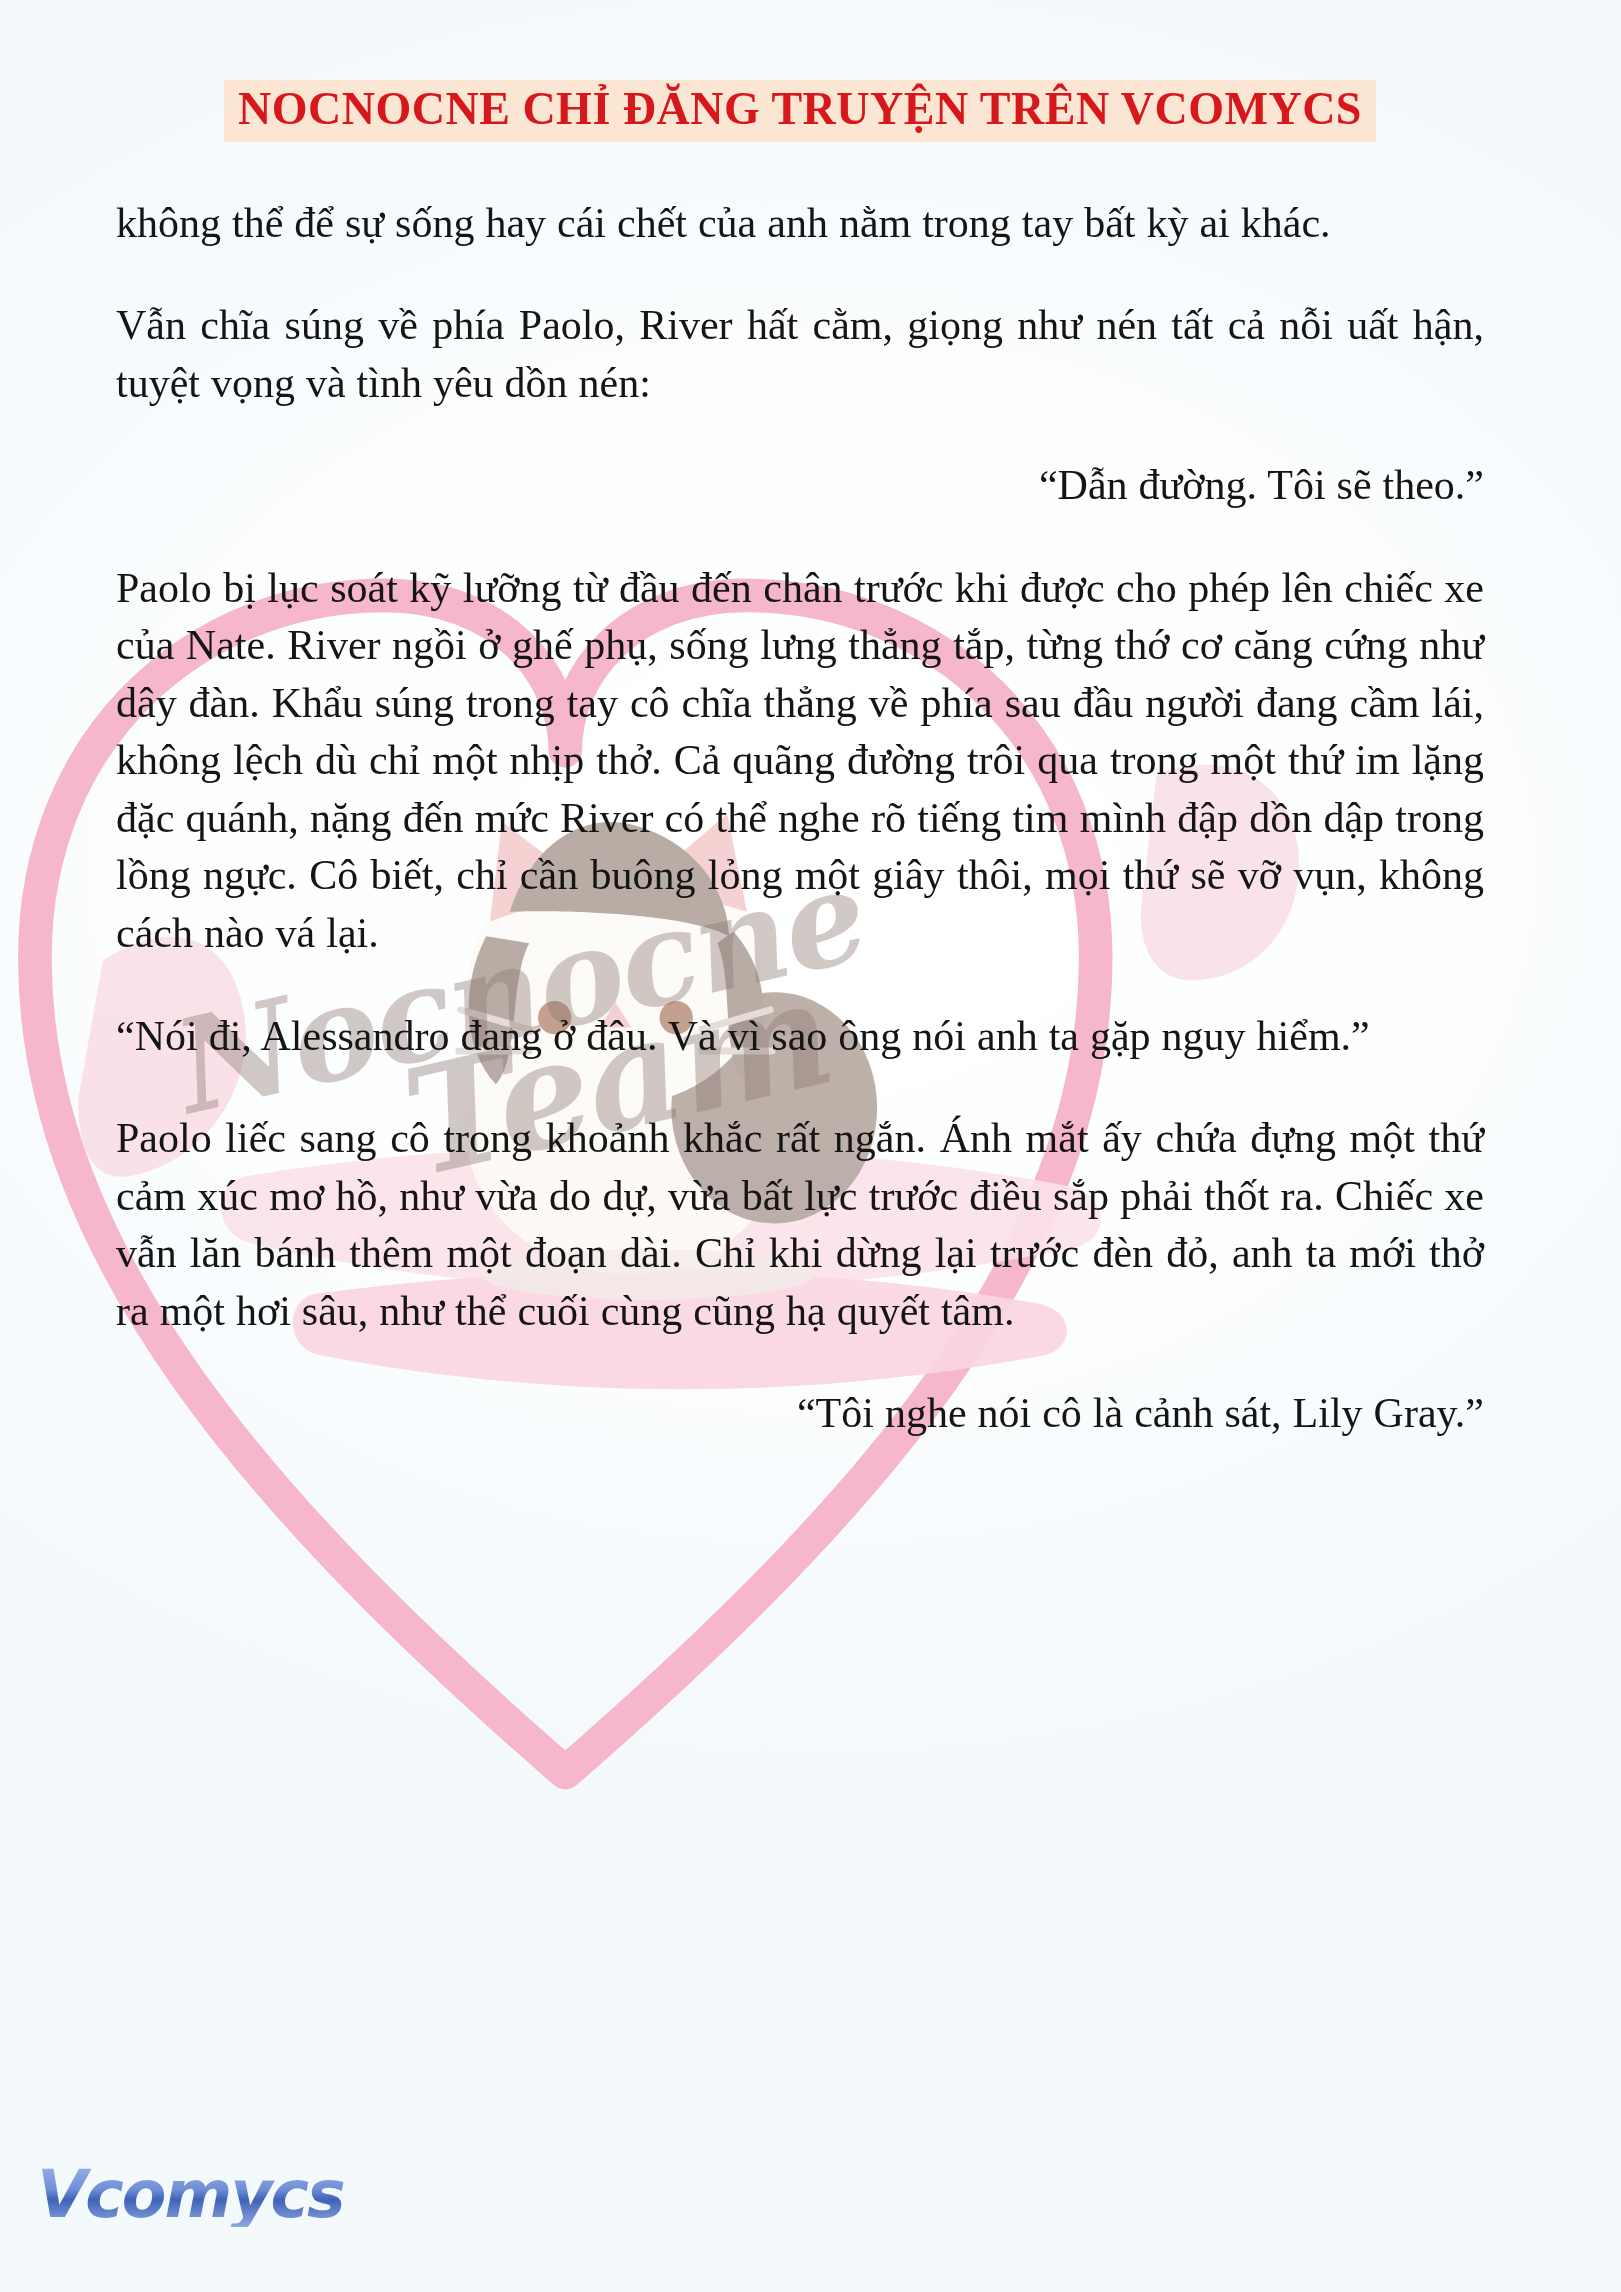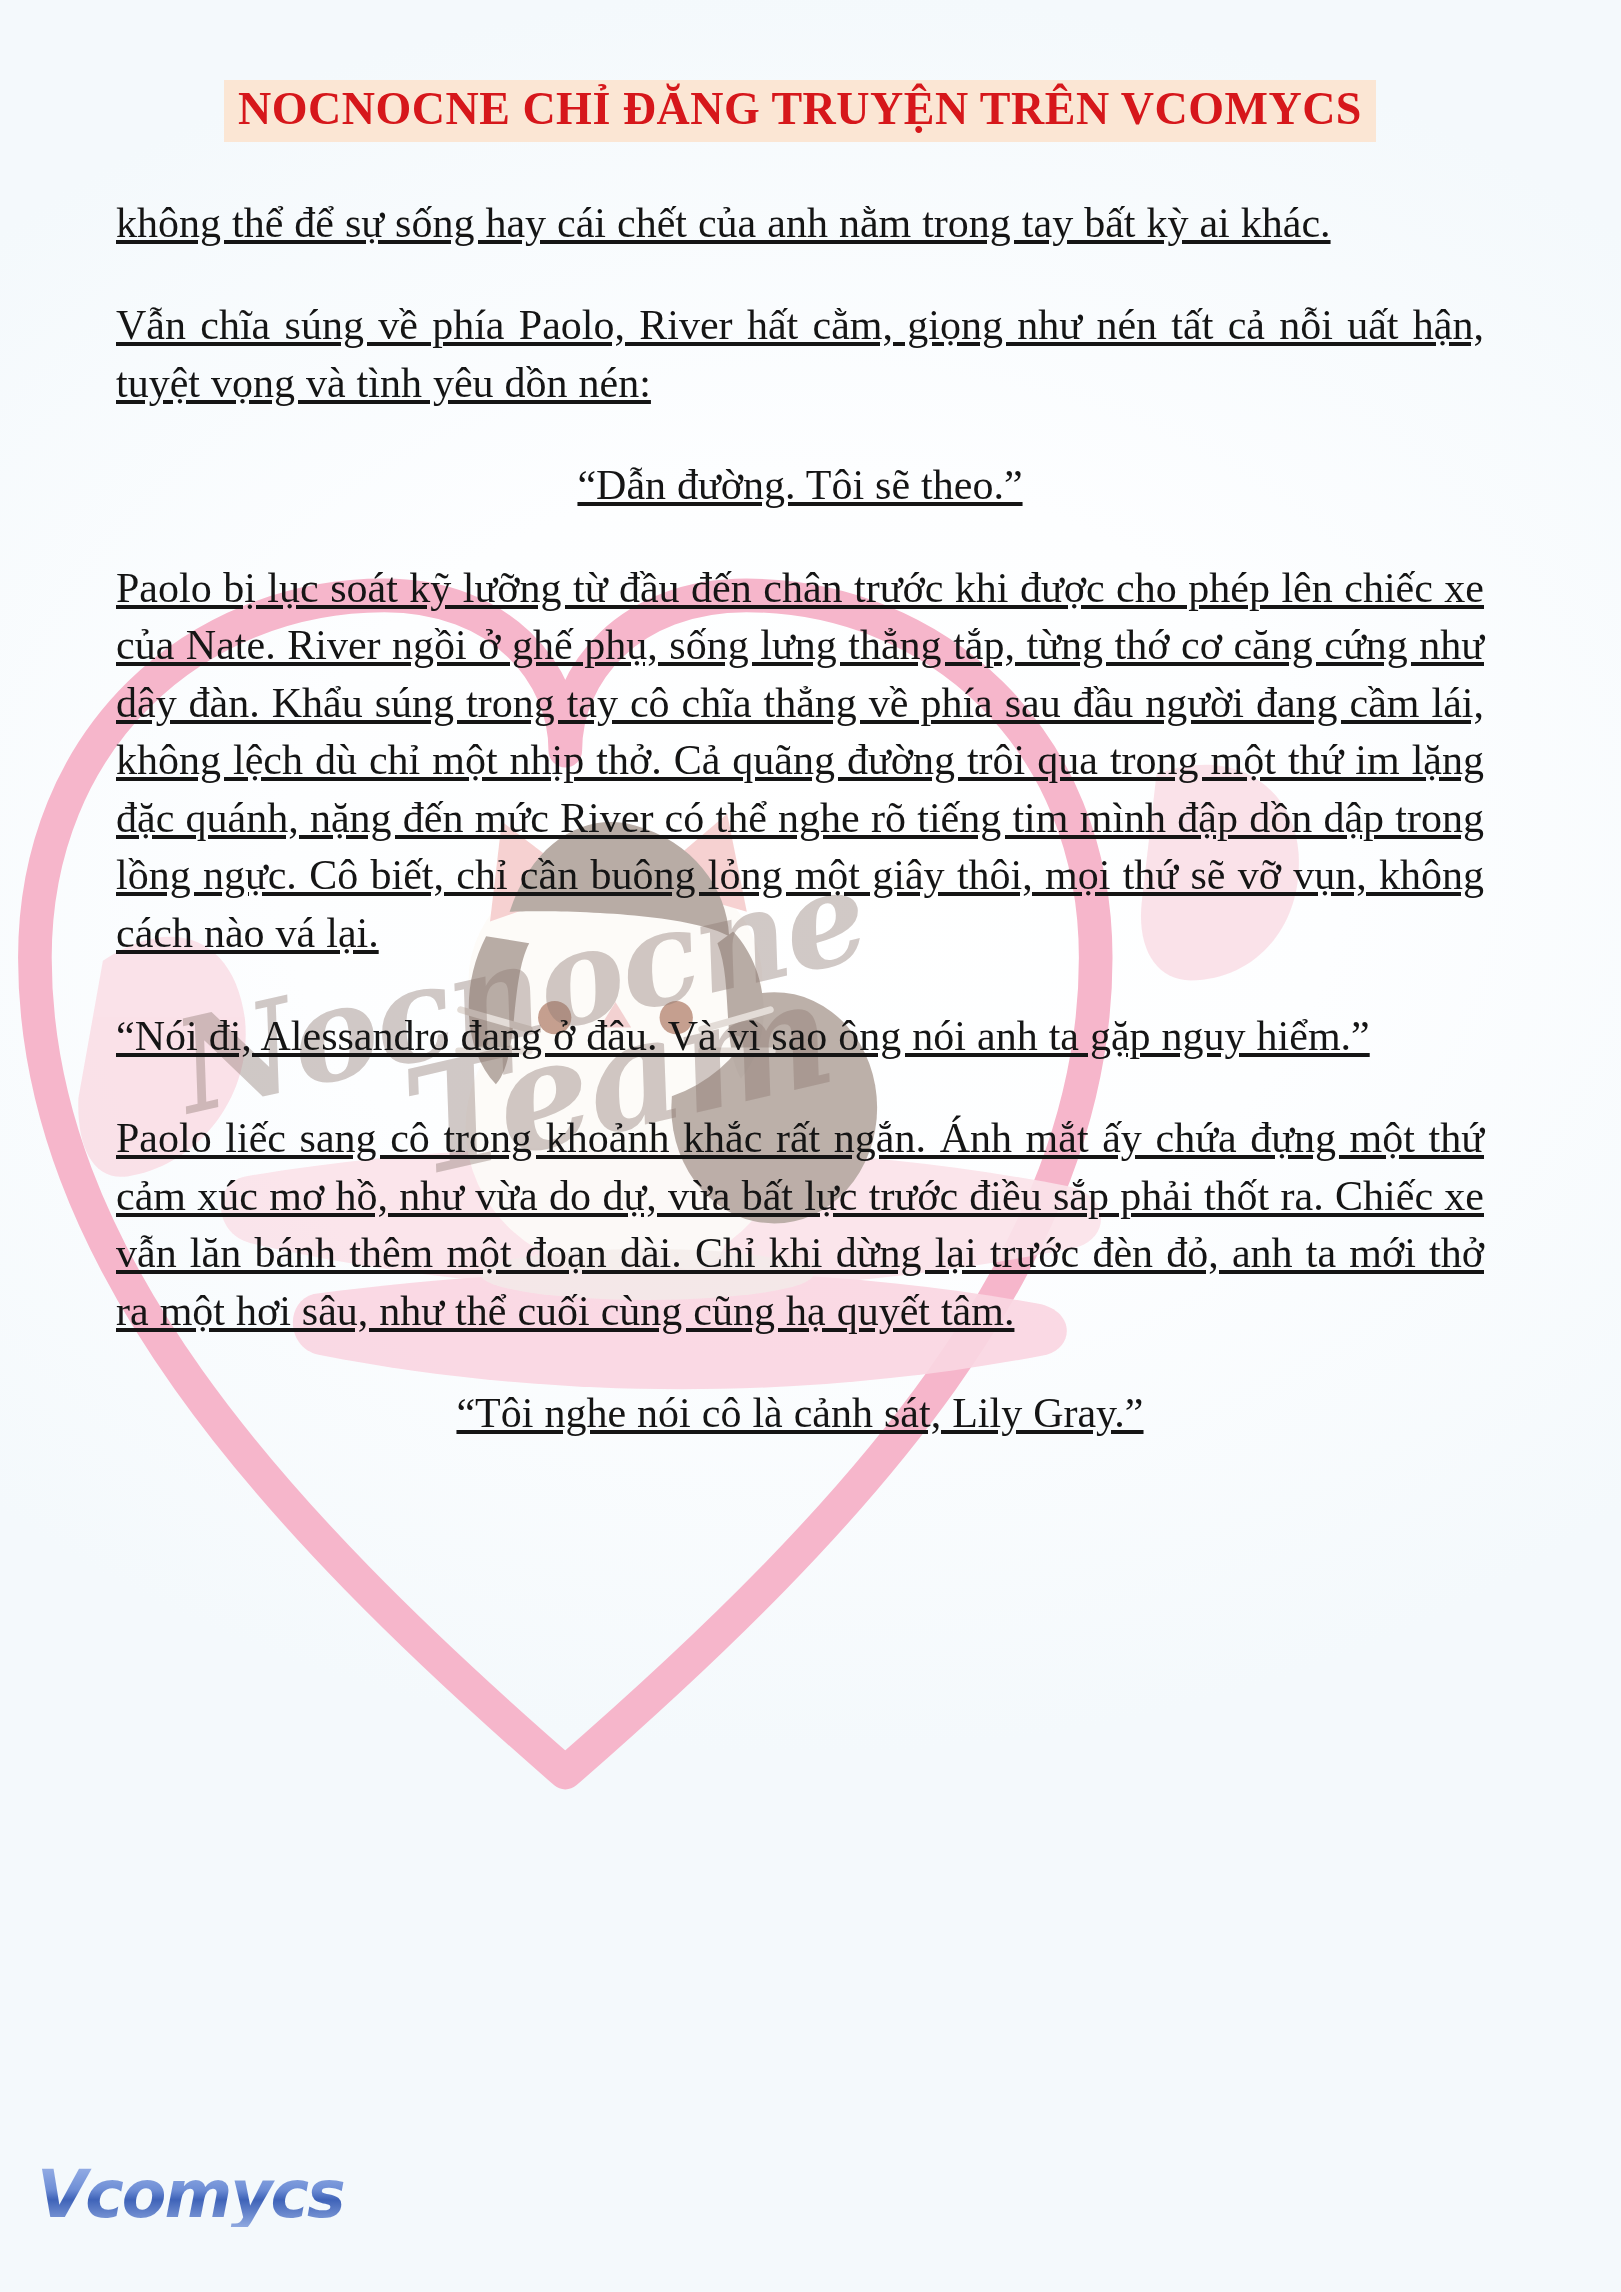--- a/index.html
+++ b/index.html
@@ -86,24 +86,23 @@
   }
 
   p.para {
     margin: 0 0 45px 0;
     font-size: 42px;
     line-height: 1.37;
     color: #151515;
     text-align: justify;
     text-justify: inter-word;
     word-spacing: 0.5px;
-    text-decoration: underline;
   }
   p.para:first-of-type { margin-top: 53px; }
-  p.para.noj { text-align: center; }
+  p.para.noj { text-align: right; }
 
   
   .footer-logo {
     position: absolute;
     left: 37px;
     bottom: 41px;
     z-index: 4;
     width: 235px;
     height: 90px;
   }

